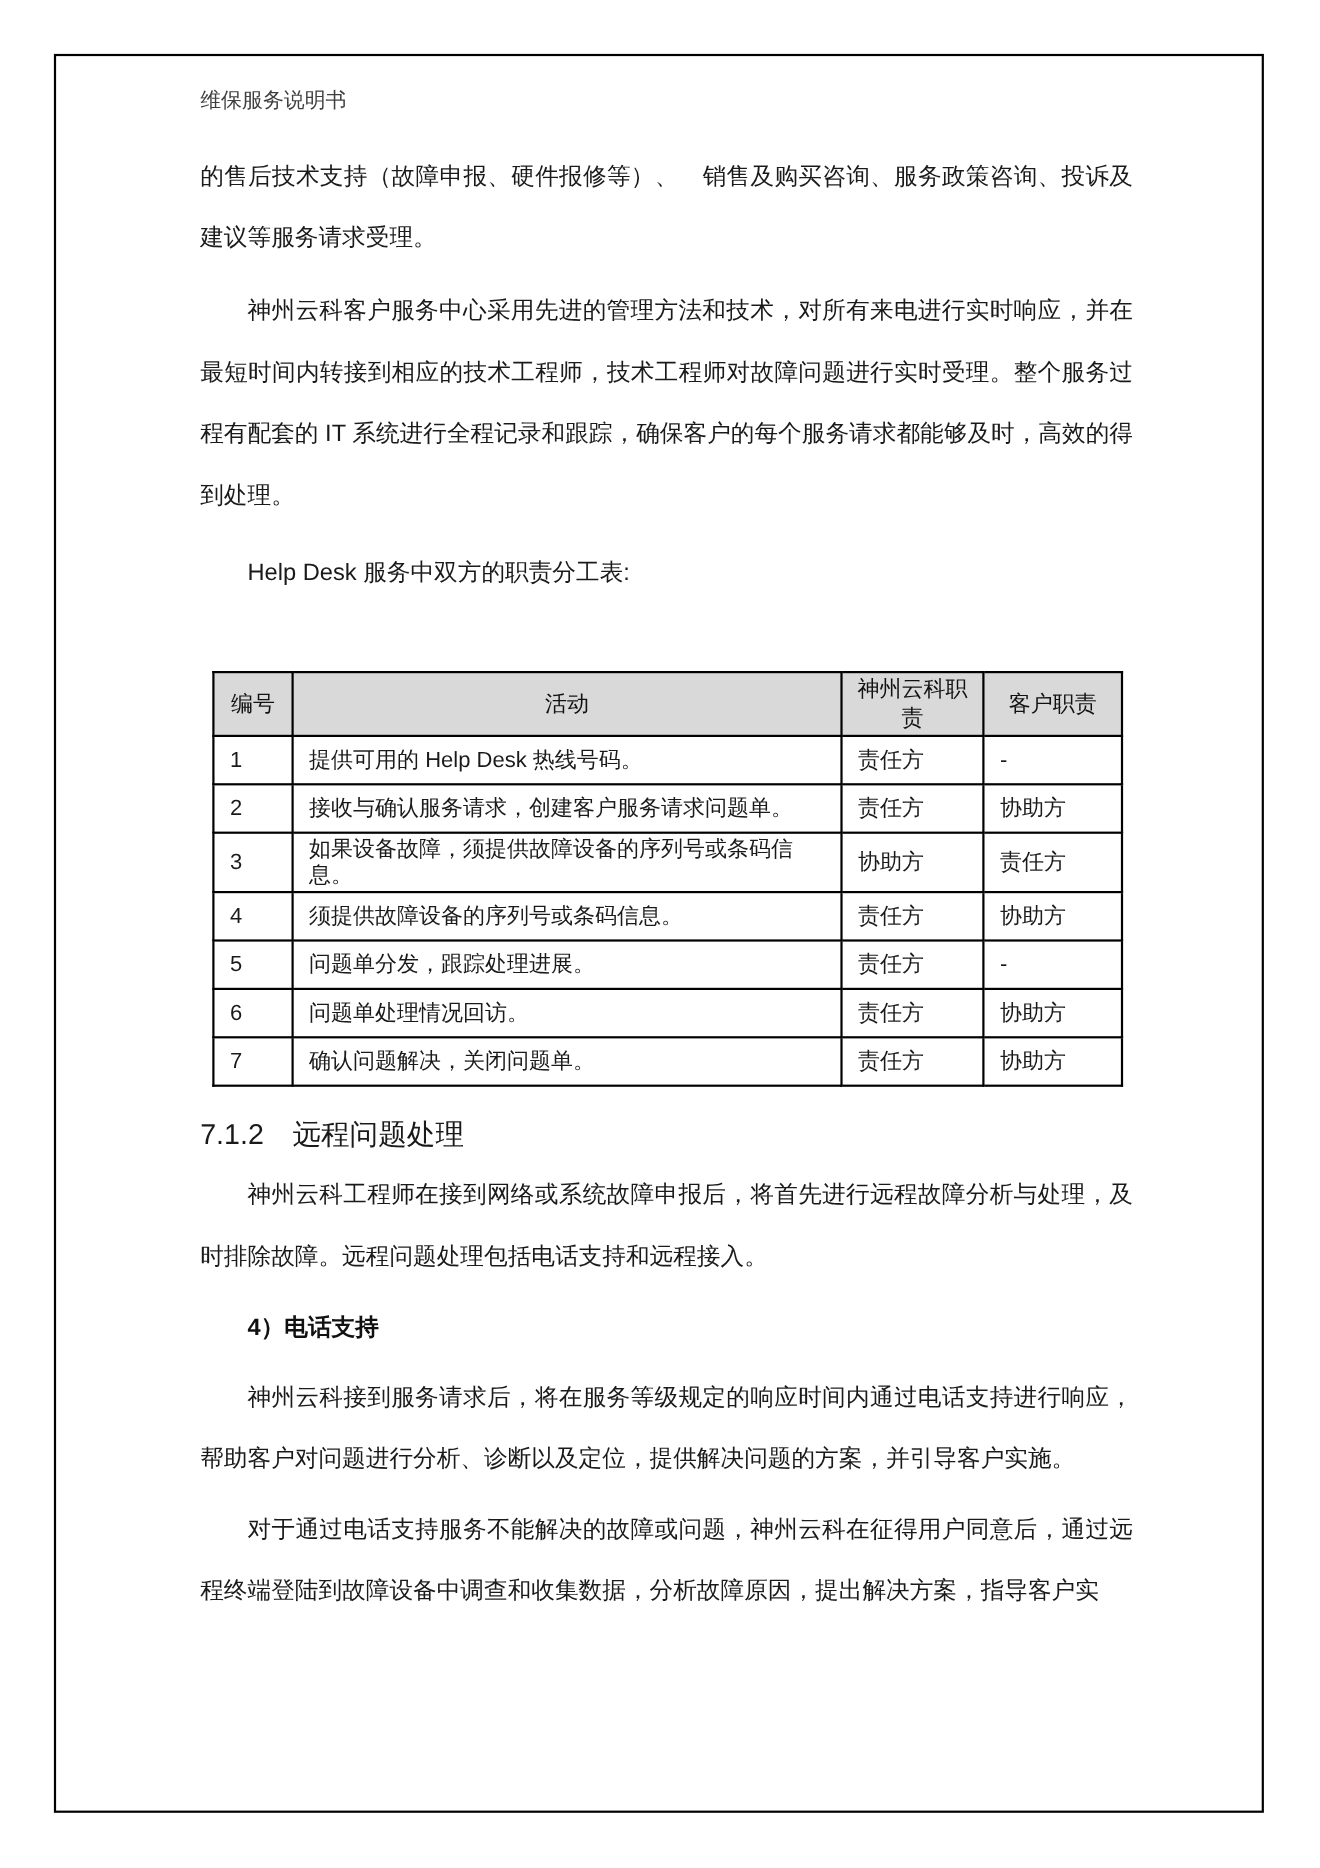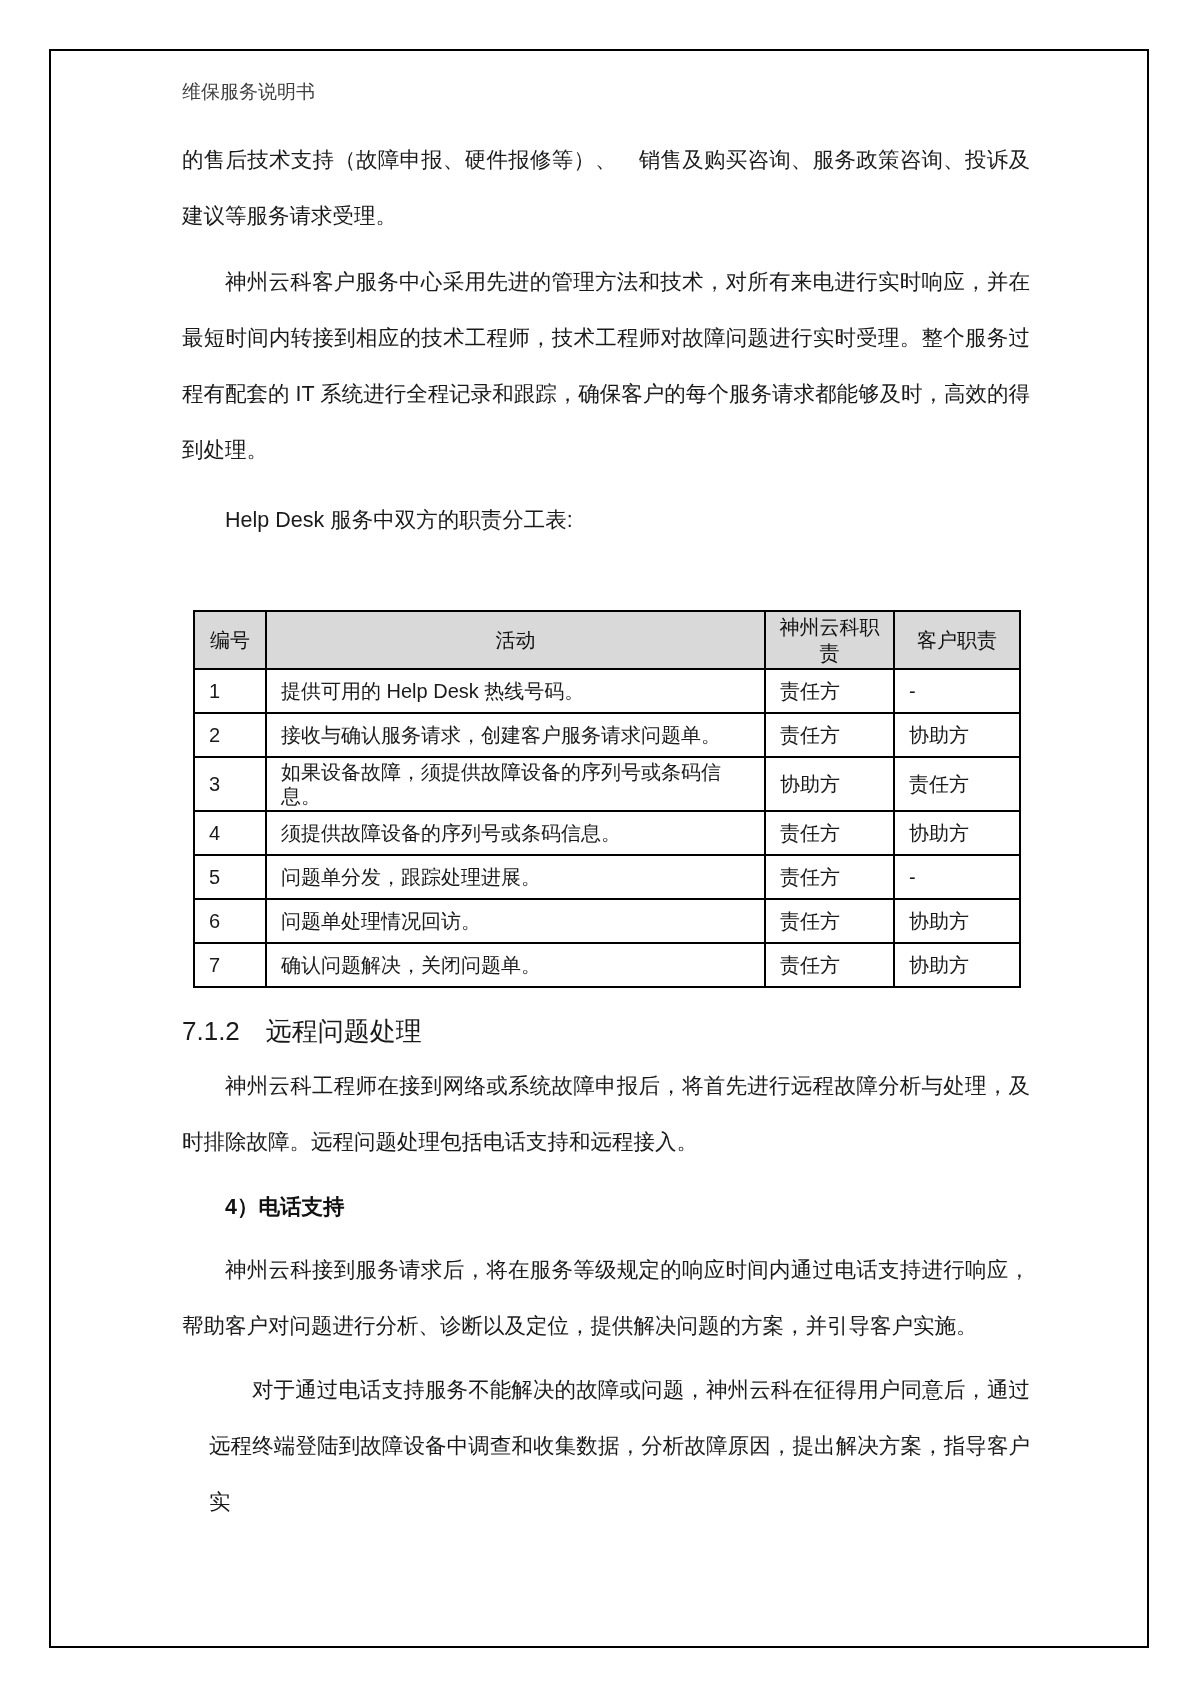--- a/index.html
+++ b/index.html
@@ -148,16 +148,16 @@
     <span>远程问题处理</span>
   </div>
 
   <p class="para indent mt-p2">神州云科工程师在接到网络或系统故障申报后，将首先进行远程故障分析与处理，及时排除故障。远程问题处理包括电话支持和远程接入。</p>
 
   <div class="subhead">4）电话支持</div>
 
   <p class="para indent" style="margin-top:7px;">神州云科接到服务请求后，将在服务等级规定的响应时间内通过电话支持进行响应，帮助客户对问题进行分析、诊断以及定位，提供解决问题的方案，并引导客户实施。</p>
 
 
-  <p class="para indent" style="margin-top:8px;margin-left:27px;">对于通过电话支持服务不能解决的故障或问题，神州云科在征得用户同意后，通过远程终端登陆到故障设备中调查和收集数据，分析故障原因，提出解决方案，指导客户实</p>
+  <p class="para indent" style="margin-top:8px;">对于通过电话支持服务不能解决的故障或问题，神州云科在征得用户同意后，通过远程终端登陆到故障设备中调查和收集数据，分析故障原因，提出解决方案，指导客户实</p>
 
 
 </div>
 
 </body></html>

